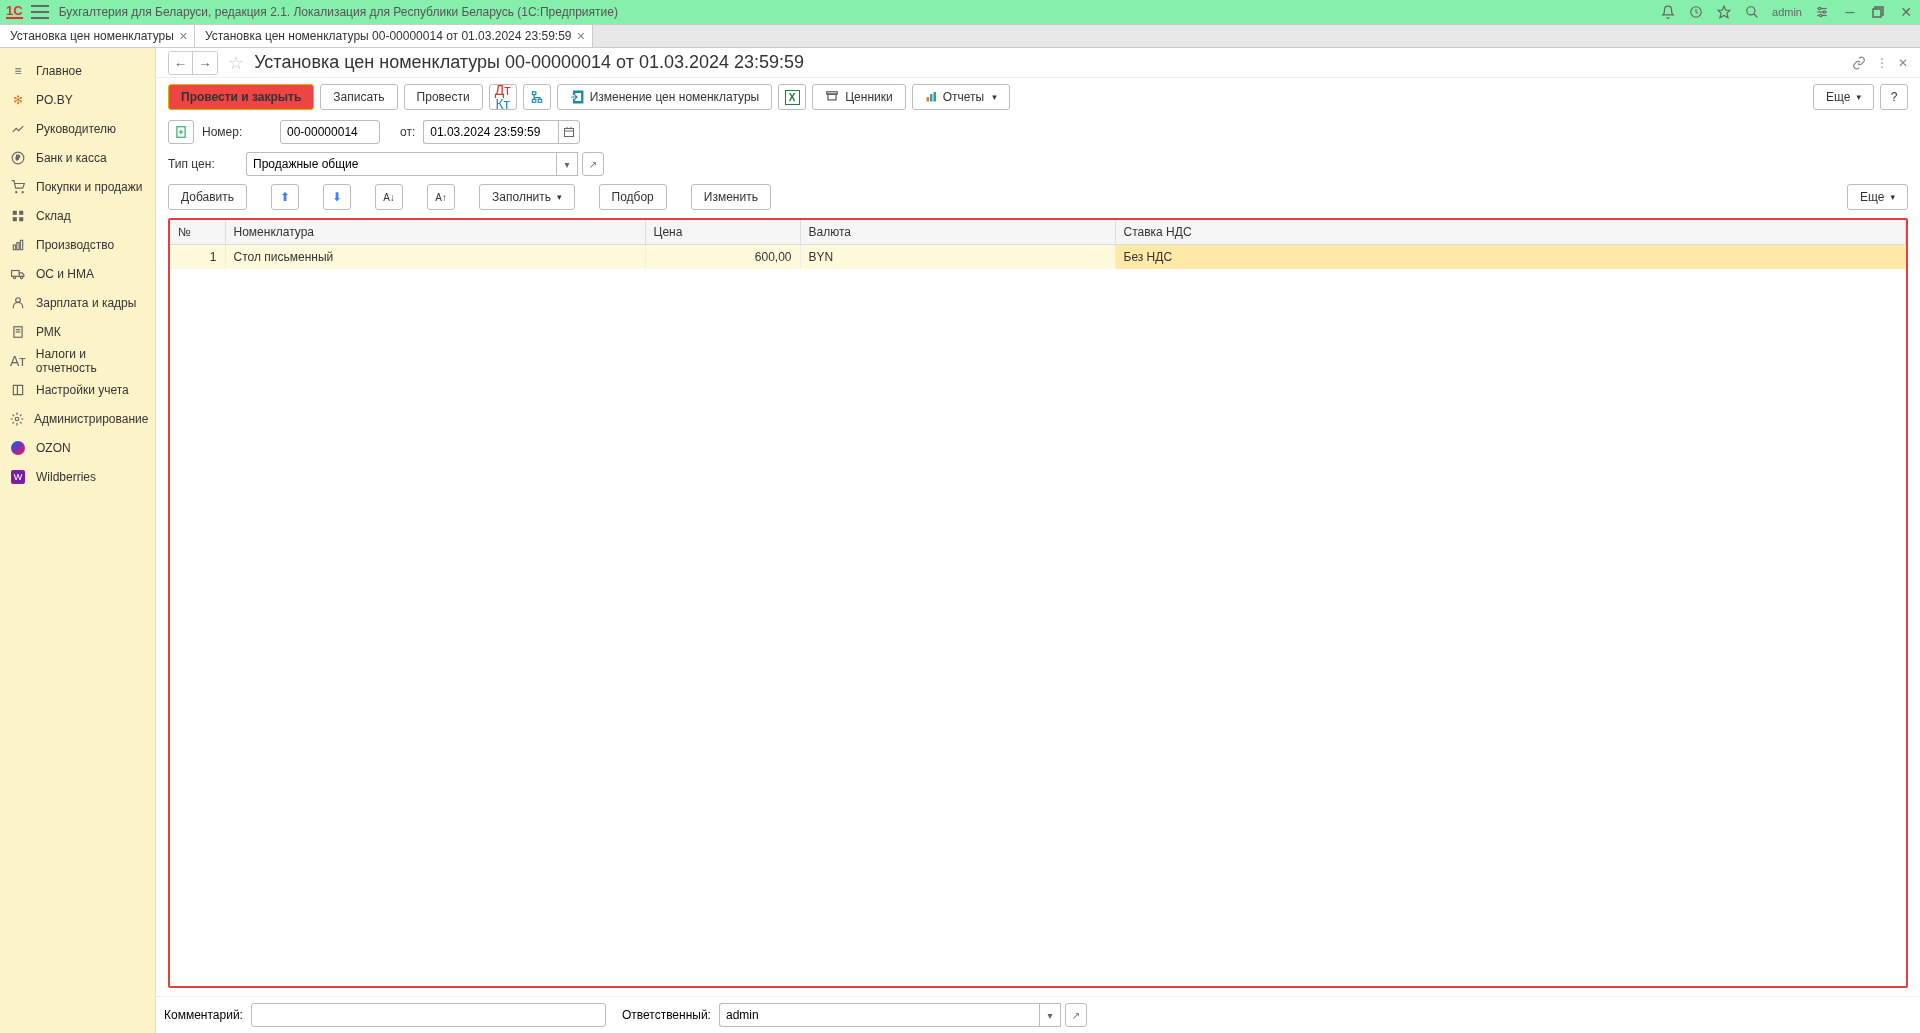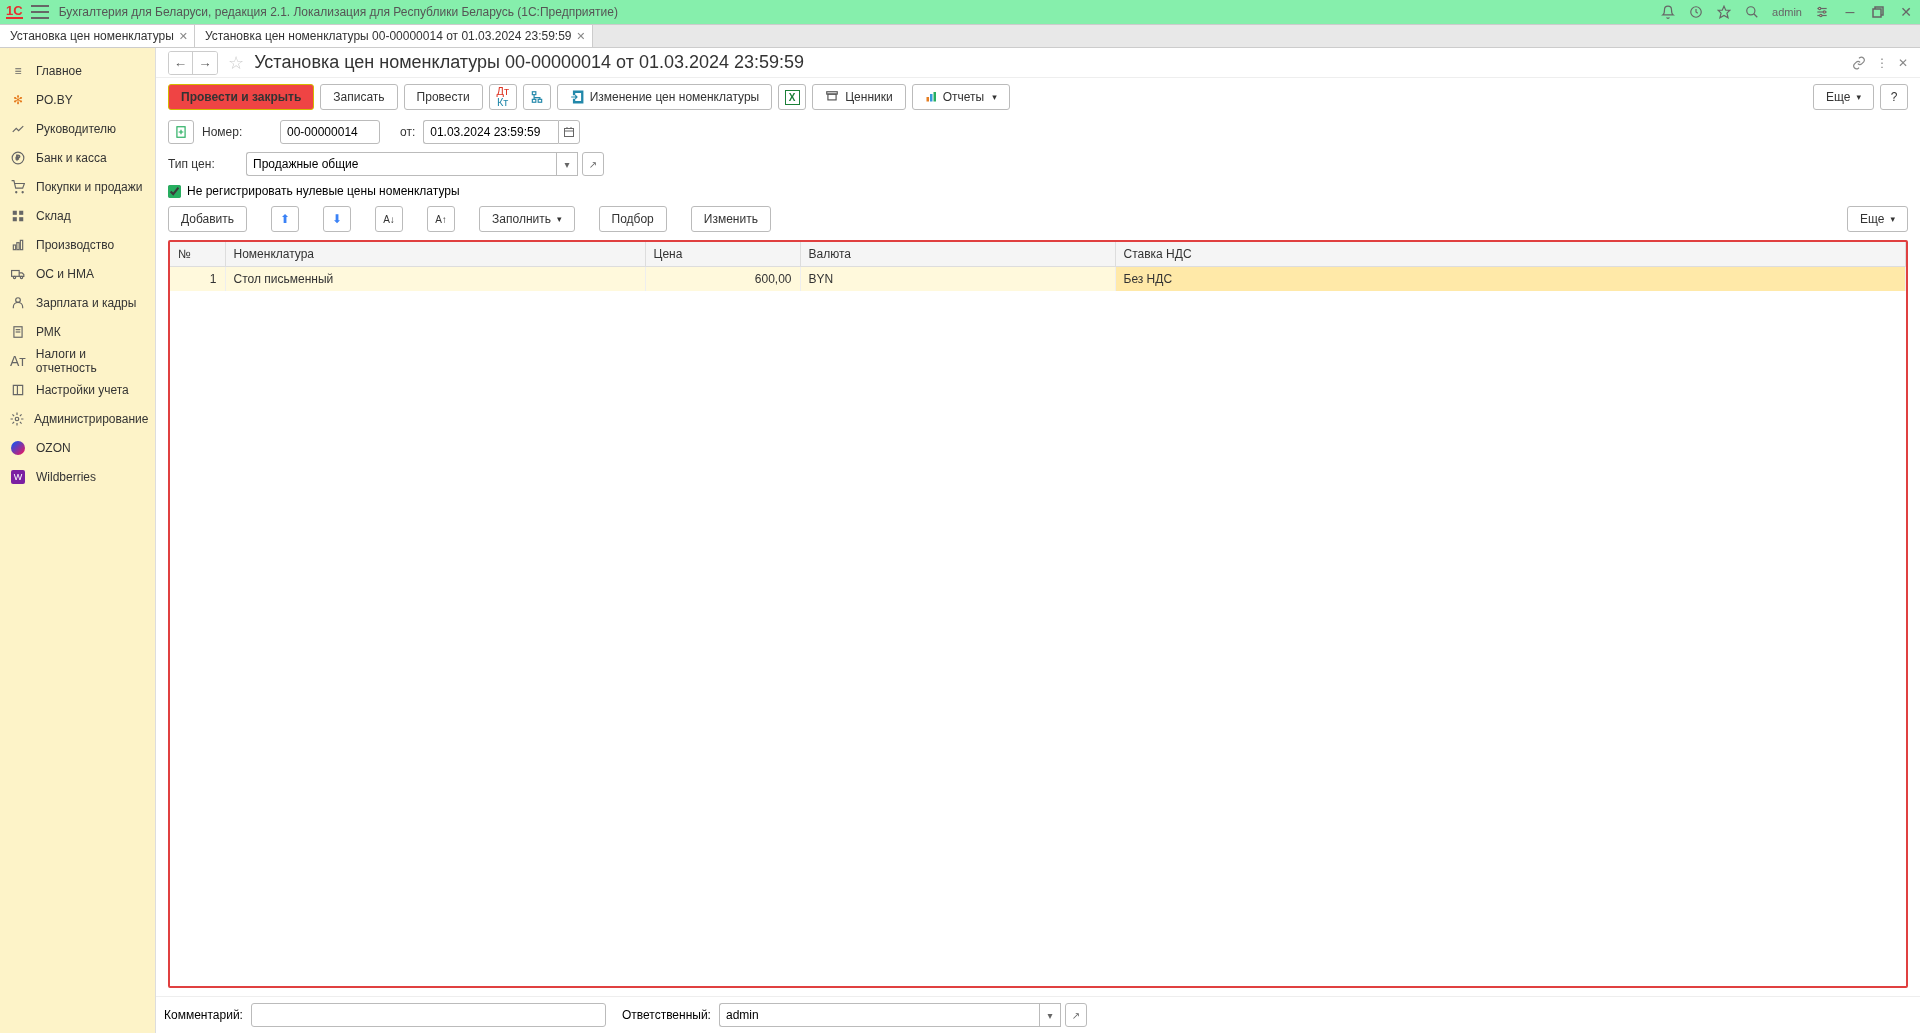--- a/index.html
+++ b/index.html
@@ -282,21 +282,21 @@
           </span>
         <span>⋮</span>
         <span>✕</span>
       </div>
     </div>
 
     <div class="toolbar">
       <button class="btn primary">Провести и закрыть</button>
       <button class="btn">Записать</button>
       <button class="btn">Провести</button>
-      <button class="btn icon-only" style="font-size:11px;line-height:1;">
+      <button class="btn icon-only" style="font-size:14px;line-height:1;">
           <span><span style="color:#d32;">Дт</span><br><span style="color:#28a;">Кт</span></span>
         </button>
       <button class="btn icon-only">
           <svg width="14" height="14" viewBox="0 0 24 24" fill="none" stroke="#28a" stroke-width="2">
             <rect x="4" y="3" width="6" height="5"></rect>
             <rect x="4" y="16" width="6" height="5"></rect>
             <rect x="14" y="16" width="6" height="5"></rect>
             <path d="M7 8v5h10v3M7 13v3"></path>
           </svg>
         </button>
@@ -359,24 +359,20 @@
 
     <div class="form-row">
       <span class="form-label">Тип цен:</span>
       <div class="input-group">
         <input class="form-input" style="width: 310px;" value="Продажные общие">
         <button class="btn-addon">▾</button>
         <button class="btn-addon" style="border-left:none;border-radius:0 3px 3px 0;margin-left:4px;border-left:1px solid #bbb;border-radius:3px;">↗</button>
       </div>
     </div>
 
-    <div class="checkbox-row">
-      <input type="checkbox" checked="" style="accent-color: rgb(39, 174, 96);">
-      <span>Не регистрировать нулевые цены номенклатуры</span>
-    </div>
 
     <div class="table-toolbar">
       <button class="btn">Добавить</button>
       <button class="btn icon-only">
           <span style="color:#3b82f6;">⬆</span>
         </button>
       <button class="btn icon-only">
           <span style="color:#3b82f6;">⬇</span>
         </button>
       <button class="btn icon-only">

